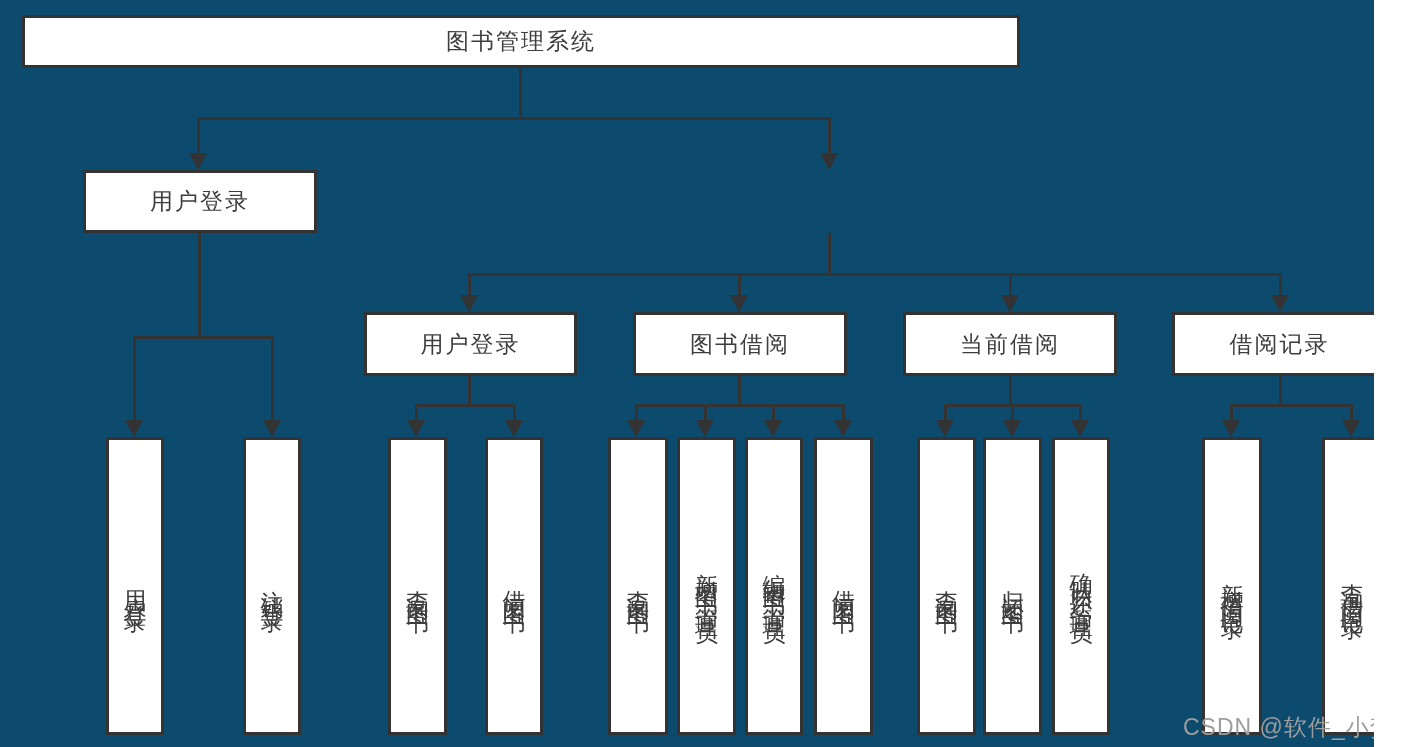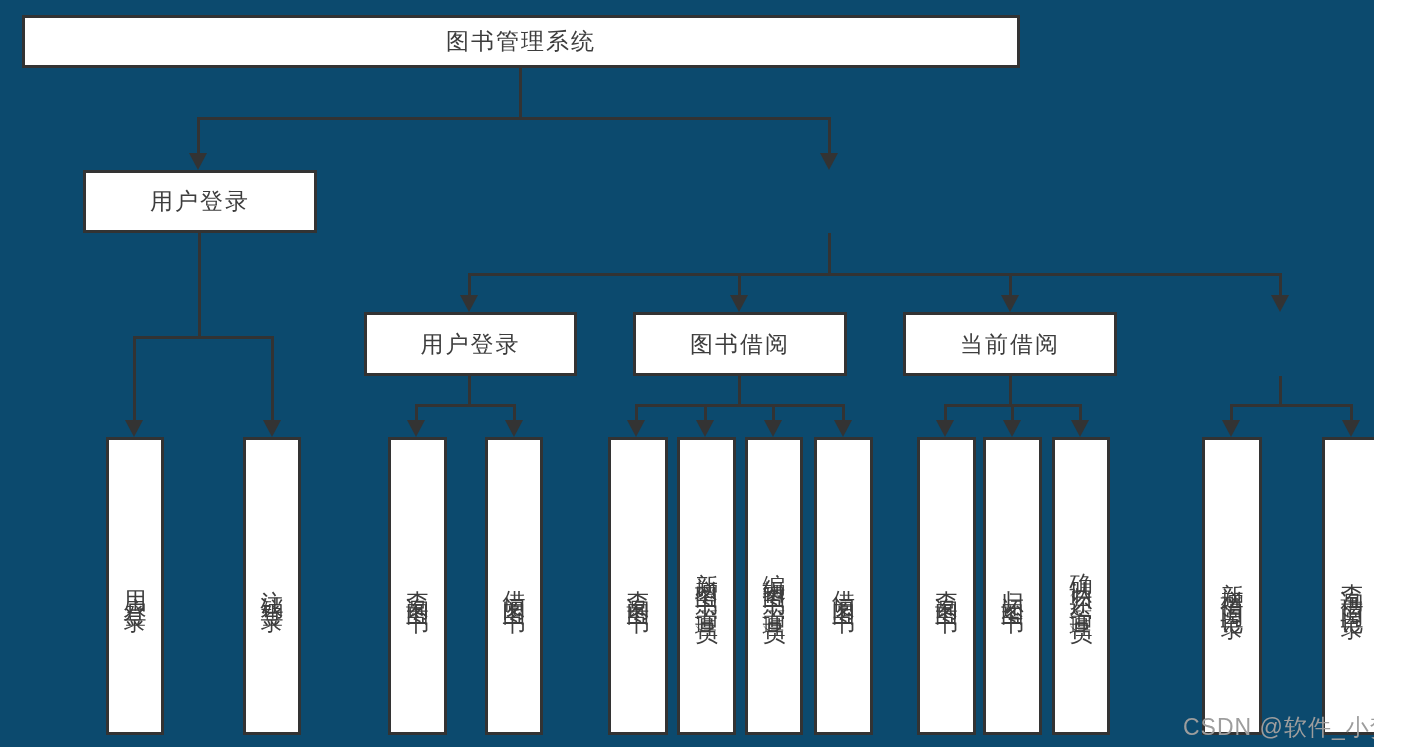--- a/index.html
+++ b/index.html
@@ -93,20 +93,21 @@
   <div class="vline" style="left:738px;top:273px;height:24px"></div>
   <div class="arrow" style="left:730px;top:295px"></div>
   <div class="vline" style="left:1009px;top:273px;height:24px"></div>
   <div class="arrow" style="left:1001px;top:295px"></div>
   <div class="vline" style="left:1279px;top:273px;height:24px"></div>
   <div class="arrow" style="left:1271px;top:295px"></div>
 
   <div class="box" style="left:364px;top:312px;width:213px;height:64px">用户登录</div>
   <div class="box" style="left:903px;top:312px;width:214px;height:64px">当前借阅</div>
   <div class="box" style="left:633px;top:312px;width:214px;height:64px">图书借阅</div>
+  <div class="box" style="left:1172px;top:312px;width:215px;height:64px">借阅记录</div>
 
   <div class="vline" style="left:468px;top:376px;height:31px"></div>
   <div class="hline" style="left:415px;top:404px;width:101px"></div>
   <div class="vline" style="left:415px;top:404px;height:18px"></div>
   <div class="arrow" style="left:407px;top:420px"></div>
   <div class="vline" style="left:513px;top:404px;height:18px"></div>
   <div class="arrow" style="left:505px;top:420px"></div>
 
   <div class="vline" style="left:738px;top:376px;height:31px"></div>
   <div class="hline" style="left:635px;top:404px;width:210px"></div>

